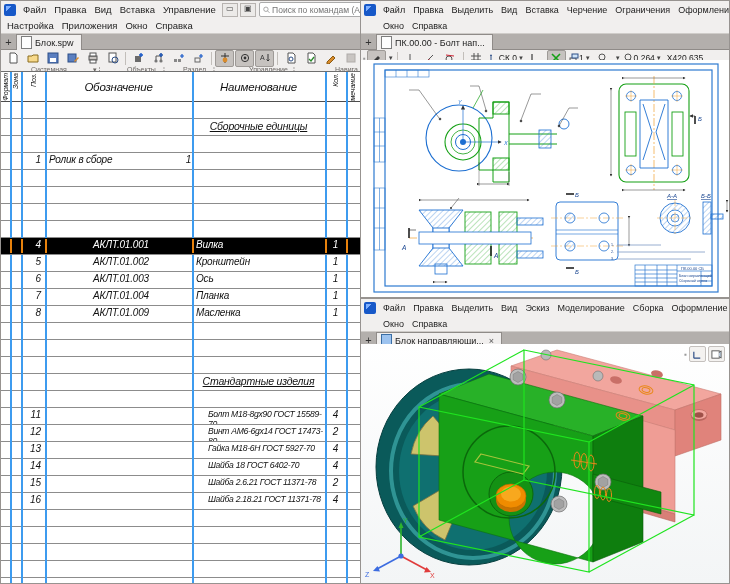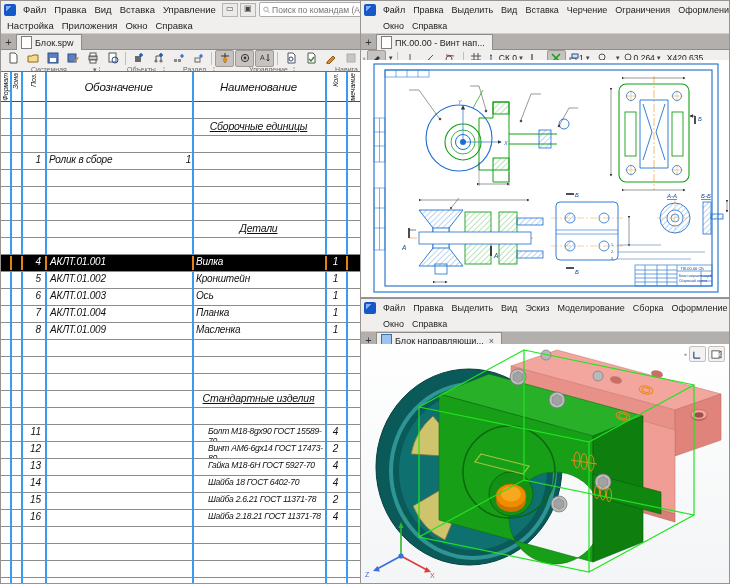--- a/index.html
+++ b/index.html
@@ -38,21 +38,21 @@
   
   #spec-table{position:absolute;left:0;top:70px;right:0;bottom:0;background:#fff;border-top:1px solid #6f6f6f;overflow:hidden;}
   .vline{position:absolute;top:0;bottom:0;width:2px;background:#3d9bef;z-index:1;}
   .shead{display:flex;height:29px;border-bottom:1px solid #4c4c4c;position:relative;}
   .srow{display:flex;height:16px;border-bottom:1px solid #8c8c8c;position:relative;}
   .srow.sel{background:#000;z-index:2;}
   .srow.sel .cell{color:#fff;}
   .osep{position:absolute;top:1px;bottom:1px;width:2px;background:#e8820c;}
   .cell{flex:none;overflow:hidden;font-style:italic;color:#111;box-sizing:border-box;}
   .fmt{width:9px;} .zone{width:11px;} .pos{width:24px;font-size:10px;text-align:right;padding:1px 4px 0 0;}
-  .des{width:147px;font-size:10px;padding:1px 0 0 5px;letter-spacing:-0.2px;}
+  .des{width:147px;font-size:10px;padding:1px 0 0 5px;letter-spacing:-0.2px;text-align:center;}
   .nam{width:133px;font-size:10px;padding:1px 0 0 4px;letter-spacing:-0.2px;}
   .nam.secname{text-align:center;text-decoration:underline;font-size:10.5px;padding-left:0;}
   .nam.long{font-size:8.6px;letter-spacing:-0.3px;padding-left:16px;}
   .qty{width:21px;font-size:10px;text-align:center;padding-top:1px;} .note{width:13px;}
   .vtext{writing-mode:vertical-rl;transform:rotate(180deg);font-size:7px;font-style:italic;color:#111;
       display:inline-block;margin:1px auto 0 auto;line-height:9px;}
   .hcell{display:flex;align-items:center;justify-content:center;font-style:italic;font-size:11.5px;color:#111;}
   
   #draw-canvas{position:absolute;left:0;top:59px;right:0;bottom:0;background:#fff;}
   #model-canvas{position:absolute;left:0;top:45px;right:0;bottom:0;background:linear-gradient(#ffffff,#f3f5f6);}
@@ -299,29 +299,20 @@
             <div class="cell des"></div>
             <div class="cell nam"></div>
             <div class="cell qty"></div>
             <div class="cell note"></div>
           </div>
           <div class="srow">
             <div class="cell fmt"></div>
             <div class="cell zone"></div>
             <div class="cell pos"></div>
             <div class="cell des"></div>
-            <div class="cell nam secname">Детали</div>
-            <div class="cell qty"></div>
-            <div class="cell note"></div>
-          </div>
-          <div class="srow">
-            <div class="cell fmt"></div>
-            <div class="cell zone"></div>
-            <div class="cell pos"></div>
-            <div class="cell des"></div>
             <div class="cell nam"></div>
             <div class="cell qty"></div>
             <div class="cell note"></div>
           </div>
           <div class="srow sel">
             <div class="cell fmt"></div>
             <div class="cell zone"></div>
             <div class="cell pos">4</div>
             <div class="cell des">АКЛТ.01.001</div>
             <div class="cell nam">Вилка</div>
@@ -526,21 +517,21 @@
     <div class="menurow" style="padding-left:18px;font-size:9px;">
       <span style="display:flex">
           <span class="menu-item">Окно</span>
           <span class="menu-item">Справка</span>
         </span>
     </div>
     <div class="tabbar">
       <span class="plusbtn">+</span>
       <span class="tab">
         <span class="dococn"></span>
-        <span>ПК.00.00 - Винт нап...</span>
+        <span>ПК.00.00 - Болт нап...</span>
       </span>
     </div>
     <div class="toolbar" style="font-size:8.5px;">
       <span style="color:#9a9a9a;font-size:8px;flex:none">▪</span>
       <span class="tbtn pressed">
           <svg width="12" height="12" viewBox="0 0 12 12">
             <path d="M2 10L8 4l2 2-6 6H2z" fill="#3a3a3a"></path>
           </svg>
         </span>
       <span class="caret">▼</span>

